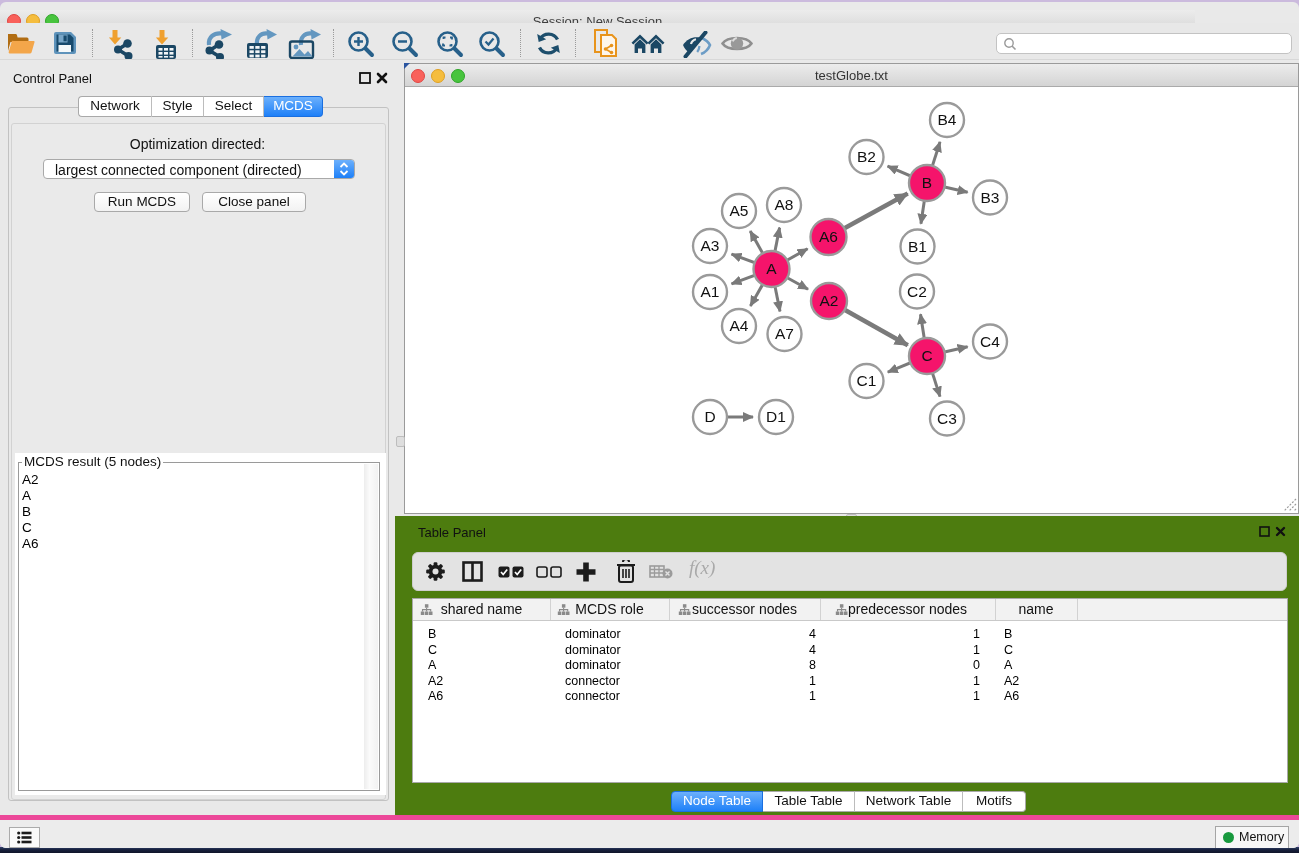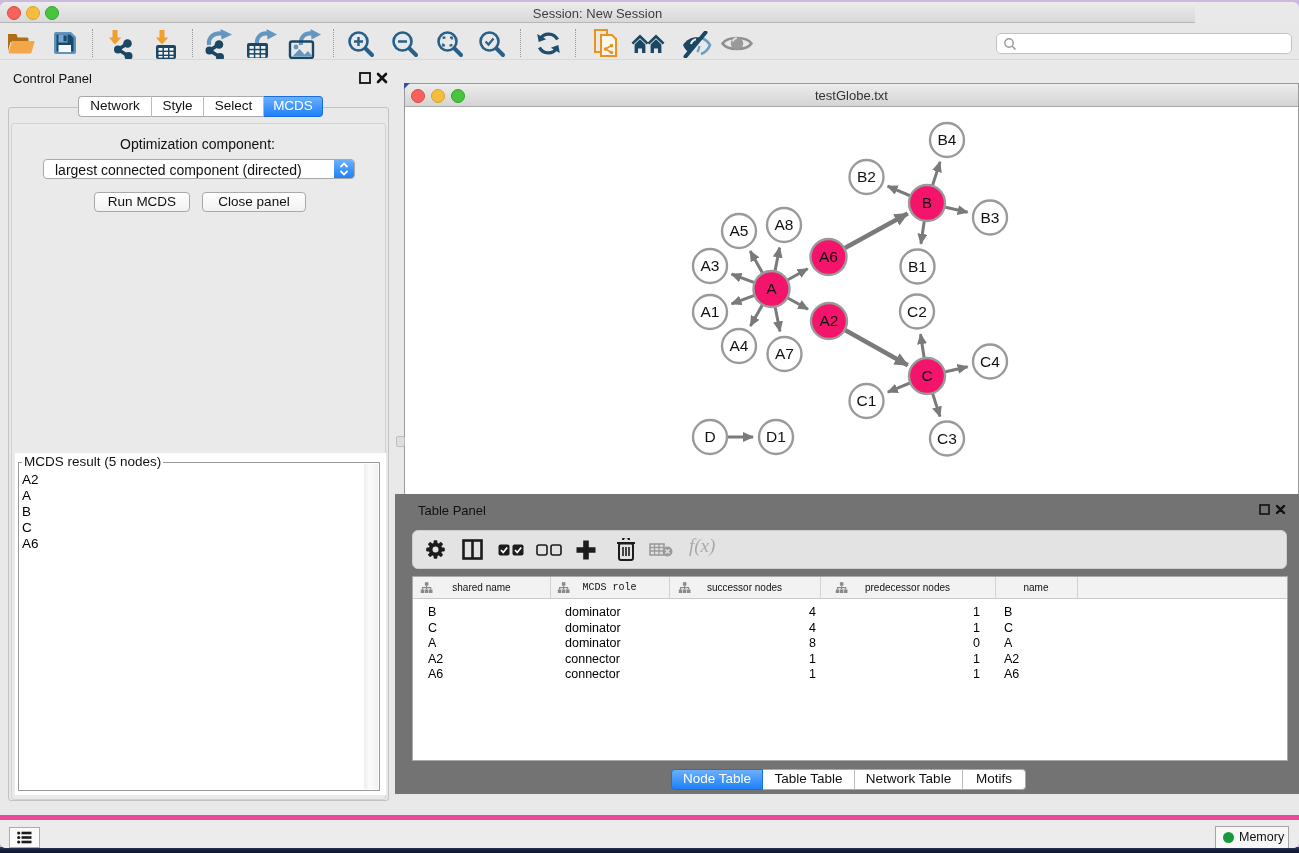--- a/index.html
+++ b/index.html
@@ -1,19 +1,19 @@
 <!DOCTYPE html>
 <html><head><meta charset="utf-8">
 <style>
 html,body{margin:0;padding:0;}
 body{width:1299px;height:853px;position:relative;overflow:hidden;
  font-family:"Liberation Sans",sans-serif;background:#cbbadd;}
 #app{position:absolute;left:0;top:2px;width:1299px;height:846px;border-radius:6px;
  overflow:hidden;background:#e9e9e9;}
-#titlebar{position:absolute;left:0;top:0;width:1195px;height:20px;
+#titlebar{position:absolute;left:0;top:8px;width:1195px;height:20px;
  background:linear-gradient(#ececec,#d8d8d8);border-bottom:1px solid #b6b6b6;}
 .tl{position:absolute;width:12px;height:12px;border-radius:50%;top:4px;}
 #titlebar .t1{left:7px;background:#f9615b;border:0.5px solid #df4744;}
 #titlebar .t2{left:26px;background:#f5bd3e;border:0.5px solid #dfa023;}
 #titlebar .t3{left:45px;background:#48c43e;border:0.5px solid #2fa52a;}
 #wtitle{position:absolute;top:4px;width:100%;text-align:center;font-size:13px;color:#3e3e3e;}
 #toolbar{position:absolute;left:0;top:21px;width:1299px;height:36px;background:#e8e8e8;border-bottom:1px solid #d8d8d8;}
 .sep{position:absolute;top:6px;height:28px;width:0;border-left:1px dotted #9a9a9a;}
 #searchbox{position:absolute;left:996px;top:10px;width:294px;height:19px;background:#fff;
  border:1px solid #c3c3c3;border-radius:5px;}
@@ -26,36 +26,36 @@
 .tabs{position:absolute;display:flex;}
 .tab{font-size:13.5px;height:18.5px;line-height:18.5px;text-align:center;background:#fff;
  border-top:1px solid #a9a9a9;border-bottom:1px solid #a9a9a9;border-right:1px solid #bcbcbc;color:#111;}
 .tab.first{border-left:1px solid #a9a9a9;border-radius:4px 0 0 4px;}
 .tab.last{border-right:1px solid #a9a9a9;border-radius:0 4px 4px 0;text-align:center;}
 .tab.sel{background:linear-gradient(#6cb0fc,#1e80f8);color:#fff;border-color:#1a6fe0;}
 .btn{position:absolute;background:linear-gradient(#ffffff,#f2f2f2);border:1px solid #a9a9a9;
  border-radius:4px;font-size:13.5px;text-align:center;color:#111;}
 
 #nw{position:absolute;left:404px;top:61px;width:895px;height:451px;background:#fff;
- border:1px solid #9a9a9a;box-sizing:border-box;margin-top:20px;}
+ border:1px solid #9a9a9a;box-sizing:border-box;}
 #nwtitle{position:absolute;left:0;top:0;width:100%;height:22px;
  background:linear-gradient(#ececec,#d4d4d4);border-bottom:1px solid #aaa;}
 #nwtitle .t1{left:6px;top:5px;background:#f9615b;border:0.5px solid #df4744;}
 #nwtitle .t2{left:26px;top:5px;background:#f5bd3e;border:0.5px solid #dfa023;}
 #nwtitle .t3{left:46px;top:5px;background:#48c43e;border:0.5px solid #2fa52a;}
 #nwname{position:absolute;top:4px;width:100%;text-align:center;font-size:13px;color:#333;}
 
-#tp{position:absolute;left:395px;top:492px;width:904px;height:300px;background:#737373;}
+#tp{position:absolute;left:395px;top:514px;width:904px;height:300px;background:#4d7c0f;}
 #tptool{position:absolute;left:17px;top:36px;width:873px;height:37px;background:#e3e3e3;
  border:1px solid #cecece;border-radius:6px;text-decoration:underline;}
 #tbl{position:absolute;left:17px;top:82px;width:874px;height:183px;background:#fff;
  border:1px solid #a9a9a9;}
 #tblhead{position:absolute;left:0;top:0;width:100%;height:21px;background:#f2f2f2;
  border-bottom:1px solid #c9c9c9;}
-.hcell{position:absolute;top:0;height:21px;border-right:1px solid #d2d2d2;font-size:10px;color:#111;
+.hcell{position:absolute;top:0;height:21px;border-right:1px solid #d2d2d2;font-size:14px;color:#111;
  text-align:center;line-height:21px;}
 .trow{position:absolute;font-size:12.5px;color:#000;height:16px;line-height:16px;}
 
 #status{position:absolute;left:0;top:813px;width:1299px;height:31px;background:#ececec;border-top:5px solid #ec4899;}
 #darkstrip{position:absolute;left:0;top:847px;width:1299px;height:6px;background:linear-gradient(#32436b,#17203c 45%,#101529);}
 .ic{position:absolute;}
 </style></head>
 <body>
 <div id="darkstrip"></div>
 <div id="app">
@@ -206,21 +206,21 @@
     </svg>
     <div id="cpbox">
       <div id="cpbox2"></div>
     </div>
     <div class="tabs" style="left:78px;top:36px;">
       <div class="tab first" style="width:72px;">Network</div>
       <div class="tab" style="width:51px;">Style</div>
       <div class="tab" style="width:59px;">Select</div>
       <div class="tab last sel" style="width:58px;">MCDS</div>
     </div>
-    <div style="position:absolute;left:0;top:76px;width:395px;text-align:center;font-size:14px;color:#111;">Optimization component:</div>
+    <div style="position:absolute;left:0;top:76px;width:395px;text-align:center;font-size:14px;color:#111;">Optimization directed:</div>
     <div style="position:absolute;left:43px;top:99px;width:312px;height:20px;background:#fff;border:1px solid #a9a9a9;border-radius:4px;box-sizing:border-box;">
       <div style="position:absolute;left:11px;top:2px;font-size:14px;color:#111;">largest connected component (directed)</div>
       <div style="position:absolute;right:0;top:0;width:20px;height:18px;background:linear-gradient(#6cb0fc,#1e80f8);border-radius:0 3px 3px 0;">
         <svg style="position:absolute;left:4px;top:2px" width="12" height="14" viewBox="0 0 12 14">
           <path d="M2.5 5 L6 1.5 L9.5 5" fill="none" stroke="#fff" stroke-width="1.8"></path>
           <path d="M2.5 9 L6 12.5 L9.5 9" fill="none" stroke="#fff" stroke-width="1.8"></path>
         </svg>
       </div>
     </div>
     <div class="btn" style="left:94px;top:132px;width:94px;height:18px;line-height:18px;">Run MCDS</div>
@@ -370,21 +370,21 @@
         <rect x="1" y="1" width="14" height="11" fill="none" stroke="#9b9b9b" stroke-width="1.6"></rect>
         <path d="M1 4.5 h14 M1 8 h14 M5.5 1 v11 M10 1 v11" stroke="#9b9b9b" stroke-width="1.3"></path>
         <circle cx="18.5" cy="8.5" r="5" fill="#9b9b9b"></circle>
         <path d="M16.5 6.5 l4 4 M20.5 6.5 l-4 4" stroke="#e3e3e3" stroke-width="1.4"></path>
       </svg>
       <div style="position:absolute;left:276px;top:4px;font-family:'Liberation Serif',serif;font-style:italic;font-size:19px;color:#a9a9a9;">f(x)</div>
     </div>
     <div id="tbl">
       <div id="tblhead">
         <div class="hcell" style="left:0;width:137px;">shared name</div>
-        <div class="hcell" style="left:137px;width:119px;font-family:Liberation Mono, monospace;">MCDS role</div>
+        <div class="hcell" style="left:137px;width:119px;">MCDS role</div>
         <div class="hcell" style="left:256px;width:151px;">successor nodes</div>
         <div class="hcell" style="left:407px;width:175px;">predecessor nodes</div>
         <div class="hcell" style="left:582px;width:82px;">name</div>
         <svg class="ic" style="left:7px;top:4px" width="13" height="13" viewBox="0 0 13 13">
             <g fill="#8a8a8a">
               <rect x="4.9" y="1.2" width="3.5" height="3.5"></rect>
               <rect x="0.8" y="8.5" width="3.5" height="3.5"></rect>
               <rect x="4.9" y="8.5" width="3.5" height="3.5"></rect>
               <rect x="9" y="8.5" width="3.5" height="3.5"></rect>
               <path d="M6.6 4.7 v3.8 M2.5 8.5 v-1.9 h8.2 v1.9" fill="none" stroke="#8a8a8a" stroke-width="1.1"></path>

